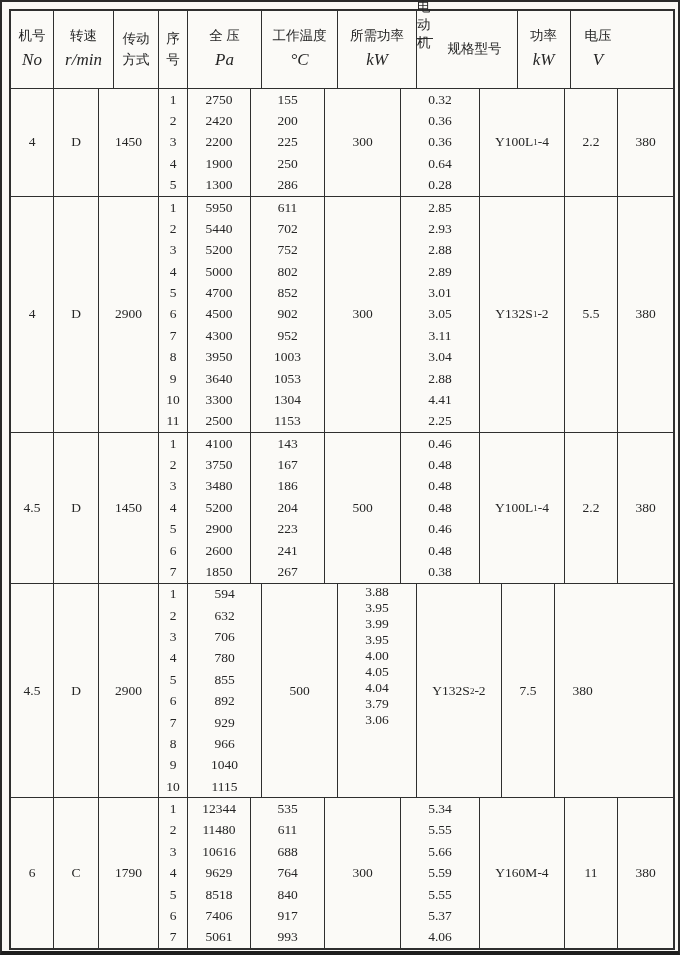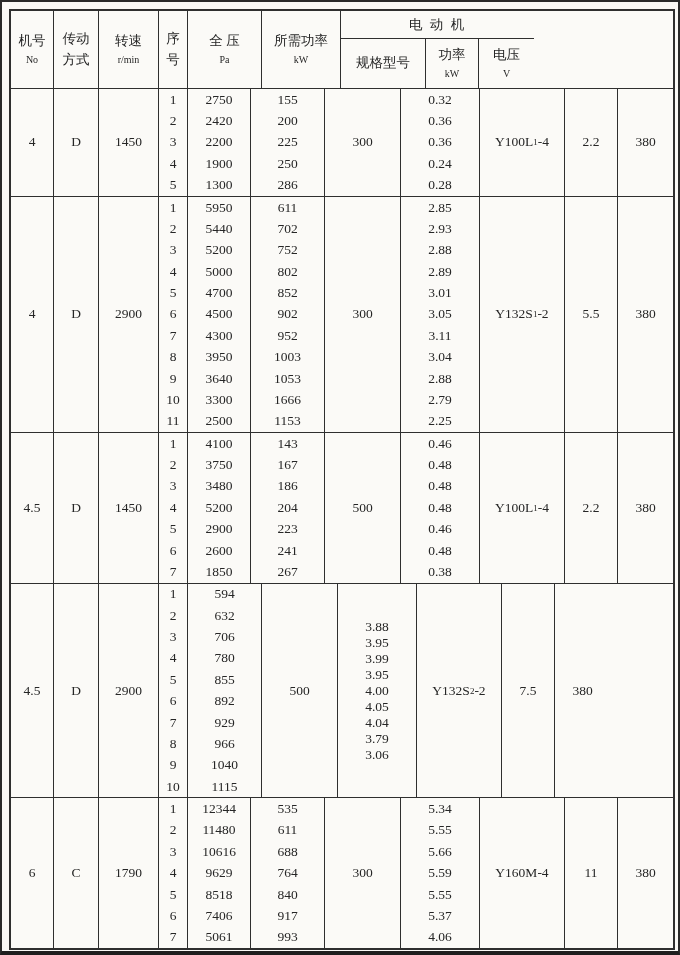--- a/index.html
+++ b/index.html
@@ -36,22 +36,22 @@
   .col-motorkw  { width:53px; }
   .col-voltage  { width:55px; }
 
   
   .header { display:flex; height:78px; border-bottom:1px solid #2f2f2f; flex-shrink:0; }
   .hcell {
     display:flex; flex-direction:column; align-items:center; justify-content:center;
     gap:4px; border-right:1px solid #2f2f2f;
     font-size:13.5px; line-height:1.25; text-align:center;
   }
-  .hcell .unit { font-size:10px; }
-  .hgroup { width:193px; display:flex; flex-direction:column; }
+  .hcell .unit { font-size:17px;font-style:italic; }
+  .hgroup { width:193px; display:flex; flex-direction:row; }
   .hgroup-title {
     height:28px; border-bottom:1px solid #2f2f2f;
     display:flex; align-items:center; justify-content:center;
     font-size:13.5px; letter-spacing:2px;
   }
   .hgroup-row { flex:1; display:flex; }
   .hgroup-row .hcell:last-child { border-right:none; }
 
   
   .body { flex:1; display:flex; flex-direction:column; }
@@ -59,51 +59,55 @@
   .section + .section { border-top:1px solid #2f2f2f; }
   .cell {
     display:flex; align-items:center; justify-content:center;
     border-right:1px solid #2f2f2f; font-size:13.5px;
   }
   .stack { display:flex; flex-direction:column; border-right:1px solid #2f2f2f; }
   .stack .stack-item {
     flex:1; display:flex; align-items:center; justify-content:center;
     font-size:13.5px;
   }
-  .stack.staggered { justify-content:center; }
+  .stack.staggered { justify-content:flex-start; }
   .stack.staggered .stack-item { flex:0 0 auto; }
   .col-voltage { border-right:none;justify-content:center; }
   sub { font-size:9px; line-height:0; vertical-align:-2px; }
 </style>
 </head>
 <body>
 
 <div class="page">
   <div class="spec-table">
 
     <div class="header">
       <div class="hcell col-machine">
         <div>机号</div>
         <div class="unit">No</div>
       </div>
+      <div class="hcell col-speed">
+        <div>转速</div>
+        <div class="unit">r/min</div>
+      </div>
       <div class="hcell col-drive">
         <div>传动</div>
         <div>方式</div>
       </div>
-      <div class="hcell col-speed">
-        <div>转速</div>
-        <div class="unit">r/min</div>
-      </div>
       <div class="hcell col-seq">
         <div>序</div>
         <div>号</div>
       </div>
       <div class="hcell col-pressure">
         <div>全  压</div>
         <div class="unit">Pa</div>
+      </div>
+      <div class="hcell col-temp">
+        <div>工作温度</div>
+        <div class="unit">°C</div>
       </div>
       <div class="hcell col-power">
         <div>所需功率</div>
         <div class="unit">kW</div>
       </div>
       <div class="hgroup">
         <div class="hgroup-title">电 动 机</div>
         <div class="hgroup-row">
           <div class="hcell col-model">
             <div>规格型号</div>
@@ -145,21 +149,21 @@
             <div class="stack-item">200</div>
             <div class="stack-item">225</div>
             <div class="stack-item">250</div>
             <div class="stack-item">286</div>
           </div>
         <div class="cell col-temp">300</div>
         <div class="stack col-power">
             <div class="stack-item">0.32</div>
             <div class="stack-item">0.36</div>
             <div class="stack-item">0.36</div>
-            <div class="stack-item">0.24</div>
+            <div class="stack-item">0.64</div>
             <div class="stack-item">0.28</div>
           </div>
         <div class="cell col-model">
             <span>Y100L</span>
             <sub>1</sub>
             <span>-4</span>
           </div>
         <div class="cell col-motorkw">2.2</div>
         <div class="cell col-voltage">380</div>
       </div>
@@ -197,35 +201,35 @@
         <div class="stack col-pressure">
             <div class="stack-item">611</div>
             <div class="stack-item">702</div>
             <div class="stack-item">752</div>
             <div class="stack-item">802</div>
             <div class="stack-item">852</div>
             <div class="stack-item">902</div>
             <div class="stack-item">952</div>
             <div class="stack-item">1003</div>
             <div class="stack-item">1053</div>
-            <div class="stack-item">1666</div>
+            <div class="stack-item">1304</div>
             <div class="stack-item">1153</div>
           </div>
         <div class="cell col-temp">300</div>
         <div class="stack col-power">
             <div class="stack-item">2.85</div>
             <div class="stack-item">2.93</div>
             <div class="stack-item">2.88</div>
             <div class="stack-item">2.89</div>
             <div class="stack-item">3.01</div>
             <div class="stack-item">3.05</div>
             <div class="stack-item">3.11</div>
             <div class="stack-item">3.04</div>
             <div class="stack-item">2.88</div>
-            <div class="stack-item">2.79</div>
+            <div class="stack-item">4.41</div>
             <div class="stack-item">2.25</div>
           </div>
         <div class="cell col-model">
             <span>Y132S</span>
             <sub>1</sub>
             <span>-2</span>
           </div>
         <div class="cell col-motorkw">5.5</div>
         <div class="cell col-voltage">380</div>
       </div>

